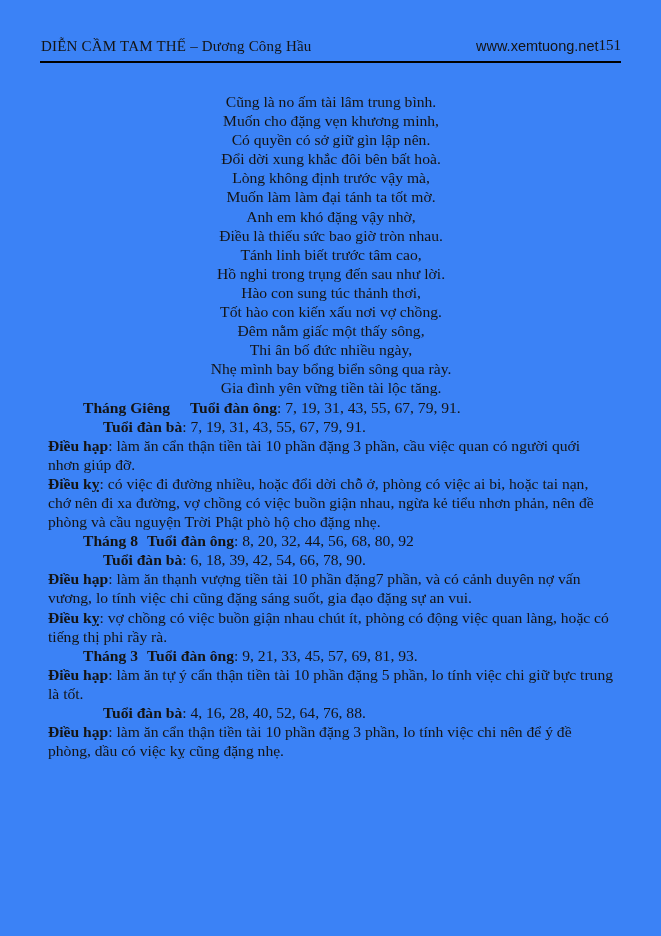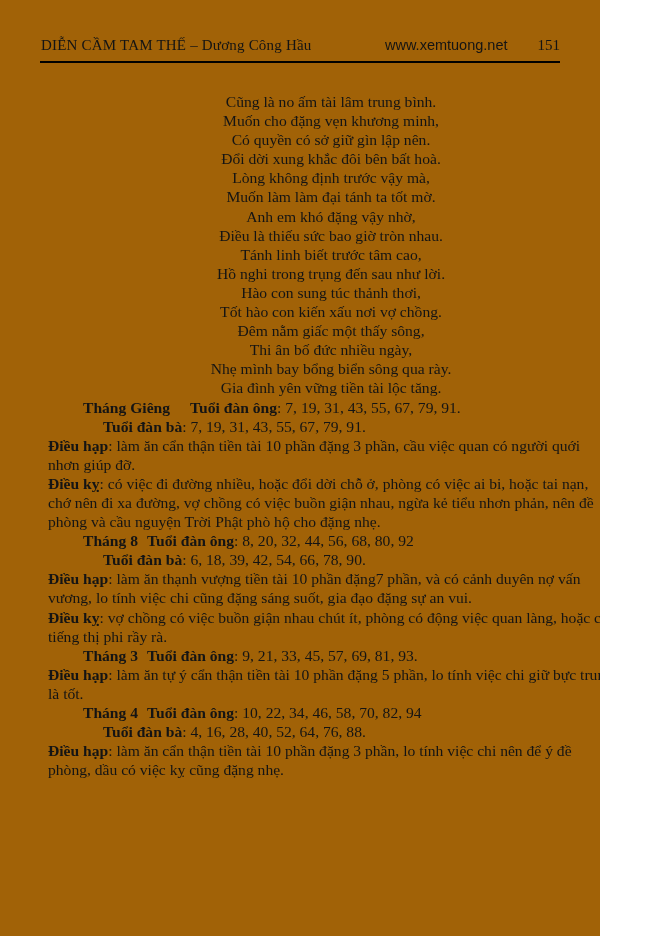--- a/index.html
+++ b/index.html
@@ -1,34 +1,34 @@
 <!DOCTYPE html>
 <html><head>
 <meta charset="utf-8">
 <style>
   html,body { margin:0; padding:0; background:#ffffff; }
   .page {
     position:relative;
-    width:600px; height:936px;
-    background:#a16207;
+    width:661px; height:936px;
+    background:#3b82f6;
     color:#141414;
     font-family:"Liberation Serif", serif;
     overflow:hidden;
   }
   .header {
     position:absolute;
     top:37px; left:41px; right:40px;
     display:flex;
     justify-content:space-between;
     align-items:baseline;
     font-size:15px;
     white-space:nowrap;
   }
   .header-title { letter-spacing:0.2px; }
-  .header-right { display:flex; align-items:flex-start; gap:30px; }
+  .header-right { display:flex; align-items:center; }
   .header-site { font-family:"Liberation Sans", sans-serif; font-size:14.5px; }
   .header-page { font-size:15px; }
   .header-rule {
     position:absolute;
     top:61px; left:40px; right:40px;
     border-top:2px solid #000;
   }
   .content {
     position:absolute;
     top:76px; left:48px;
@@ -87,18 +87,17 @@
     <p class="para"><b>Điều kỵ</b><span>: có việc đi đường nhiều, hoặc đổi dời chỗ ở, phòng có việc ai bi, hoặc tai nạn, chớ nên đi xa đường, vợ chồng có việc buồn giận nhau, ngừa kẻ tiểu nhơn phản, nên đề phòng và cầu nguyện Trời Phật phò hộ cho đặng nhẹ.</span></p>
 
     <p class="month-line"><b>Tháng 8</b><span class="gap-narrow"></span><b>Tuổi đàn ông</b><span>: 8, 20, 32, 44, 56, 68, 80, 92</span></p>
     <p class="women-line"><b>Tuổi đàn bà</b><span>: 6, 18, 39, 42, 54, 66, 78, 90.</span></p>
     <p class="para"><b>Điều hạp</b><span>: làm ăn thạnh vượng tiền tài 10 phần đặng7 phần, và có cảnh duyên nợ vấn vương, lo tính việc chi cũng đặng sáng suốt, gia đạo đặng sự an vui.</span></p>
     <p class="para"><b>Điều kỵ</b><span>: vợ chồng có việc buồn giận nhau chút ít, phòng có động việc quan làng, hoặc có tiếng thị phi rầy rà.</span></p>
 
     <p class="month-line"><b>Tháng 3</b><span class="gap-narrow"></span><b>Tuổi đàn ông</b><span>: 9, 21, 33, 45, 57, 69, 81, 93.</span></p>
     <p class="para"><b>Điều hạp</b><span>: làm ăn tự ý cẩn thận tiền tài 10 phần đặng 5 phần, lo tính việc chi giữ bực trung là tốt.</span></p>
 
-    <p class="month-line"><b>Tháng 4</b><span class="gap-narrow"></span><b>Tuổi đàn ông</b><span>: 10, 22, 34, 46, 58, 70, 82, 94</span></p>
     <p class="women-line"><b>Tuổi đàn bà</b><span>: 4, 16, 28, 40, 52, 64, 76, 88.</span></p>
     <p class="para"><b>Điều hạp</b><span>: làm ăn cẩn thận tiền tài 10 phần đặng 3 phần, lo tính việc chi nên để ý đề phòng, dầu có việc kỵ cũng đặng nhẹ.</span></p>
 
   </div>
 </div>
 
 </body></html>

